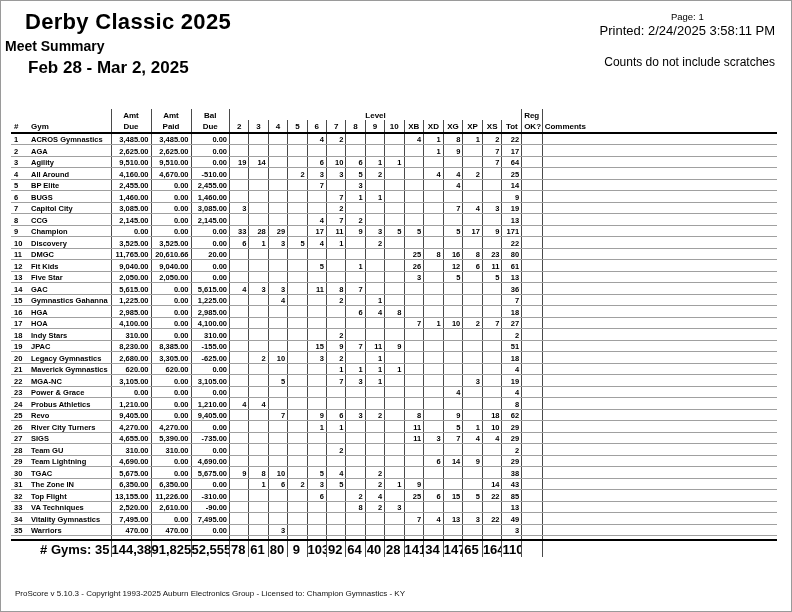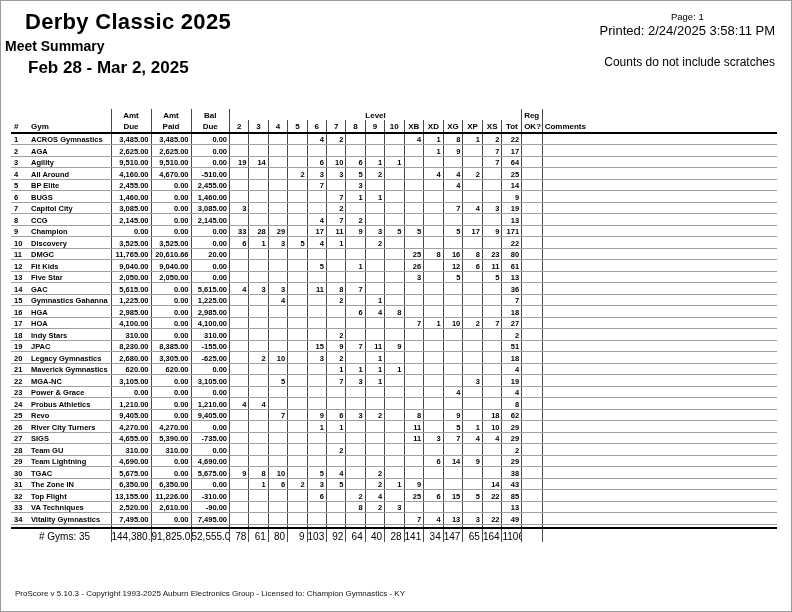--- a/index.html
+++ b/index.html
@@ -24,21 +24,21 @@
   }
   th,td{padding:0;margin:0;overflow:hidden;white-space:nowrap;vertical-align:bottom;}
   thead th{font-size:8px;font-weight:bold;}
   thead tr.h1{height:11px;}
   thead tr.h2{height:13px;}
   thead tr.h2 th{border-bottom:2px solid #000;padding-bottom:1px;}
   tbody tr.data{height:11.5px;}
   tbody tr.data td{border-bottom:1px solid #a0a0a0;font-size:7.5px;font-weight:bold;}
   tbody tr.spacer{height:4px;}
   tbody tr.totals{height:14px;}
-  tbody tr.totals td{border-top:2px solid #000;font-size:10px;font-weight:normal;padding-top:1px;}
+  tbody tr.totals td{border-top:2px solid #000;font-size:13px;font-weight:bold;padding-top:1px;text-align:center;}
   .vline{border-left:1px solid #4a4a4a;}
   .c{text-align:center;}
   .l{text-align:left;padding-left:2px;}
   .r{text-align:right;padding-right:2px;}
   .numcol{padding-left:3px;text-align:left;}
   .totlabel{padding-left:28px;text-align:left;}
 </style>
 </head>
 <body>
 
@@ -923,20 +923,44 @@
         <td class="vline r"></td>
         <td class="vline r">7</td>
         <td class="vline r">4</td>
         <td class="vline r">13</td>
         <td class="vline r">3</td>
         <td class="vline r">22</td>
         <td class="vline r">49</td>
         <td class="vline"></td>
         <td class="vline"></td>
       </tr>
+      <tr class="data">
+        <td class="numcol">35</td>
+        <td class="l">Warriors</td>
+        <td class="vline r">470.00</td>
+        <td class="vline r">470.00</td>
+        <td class="vline r">0.00</td>
+        <td class="vline r"></td>
+        <td class="vline r"></td>
+        <td class="vline r">3</td>
+        <td class="vline r"></td>
+        <td class="vline r"></td>
+        <td class="vline r"></td>
+        <td class="vline r"></td>
+        <td class="vline r"></td>
+        <td class="vline r"></td>
+        <td class="vline r"></td>
+        <td class="vline r"></td>
+        <td class="vline r"></td>
+        <td class="vline r"></td>
+        <td class="vline r"></td>
+        <td class="vline r">3</td>
+        <td class="vline"></td>
+        <td class="vline"></td>
+      </tr>
       <tr class="spacer">
         <td colspan="2"></td>
         <td class="vline"></td>
         <td class="vline"></td>
         <td class="vline"></td>
         <td class="vline"></td>
         <td class="vline"></td>
         <td class="vline"></td>
         <td class="vline"></td>
         <td class="vline"></td>

